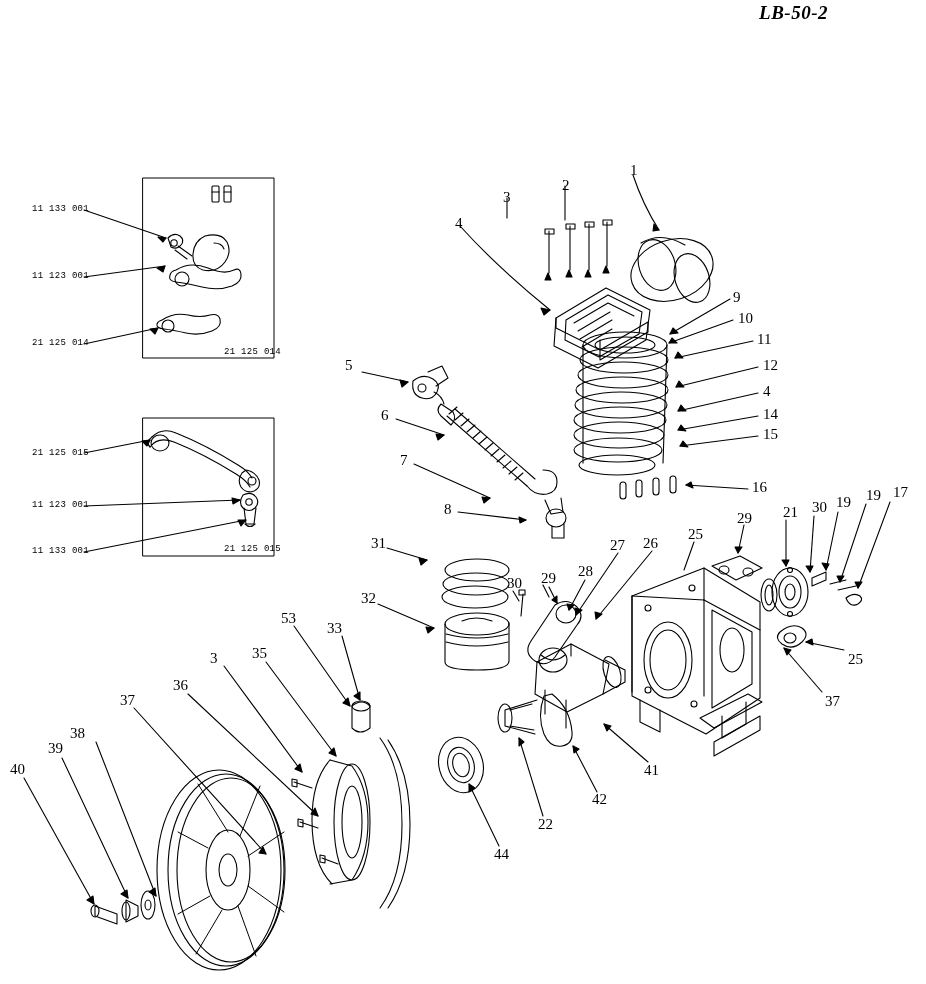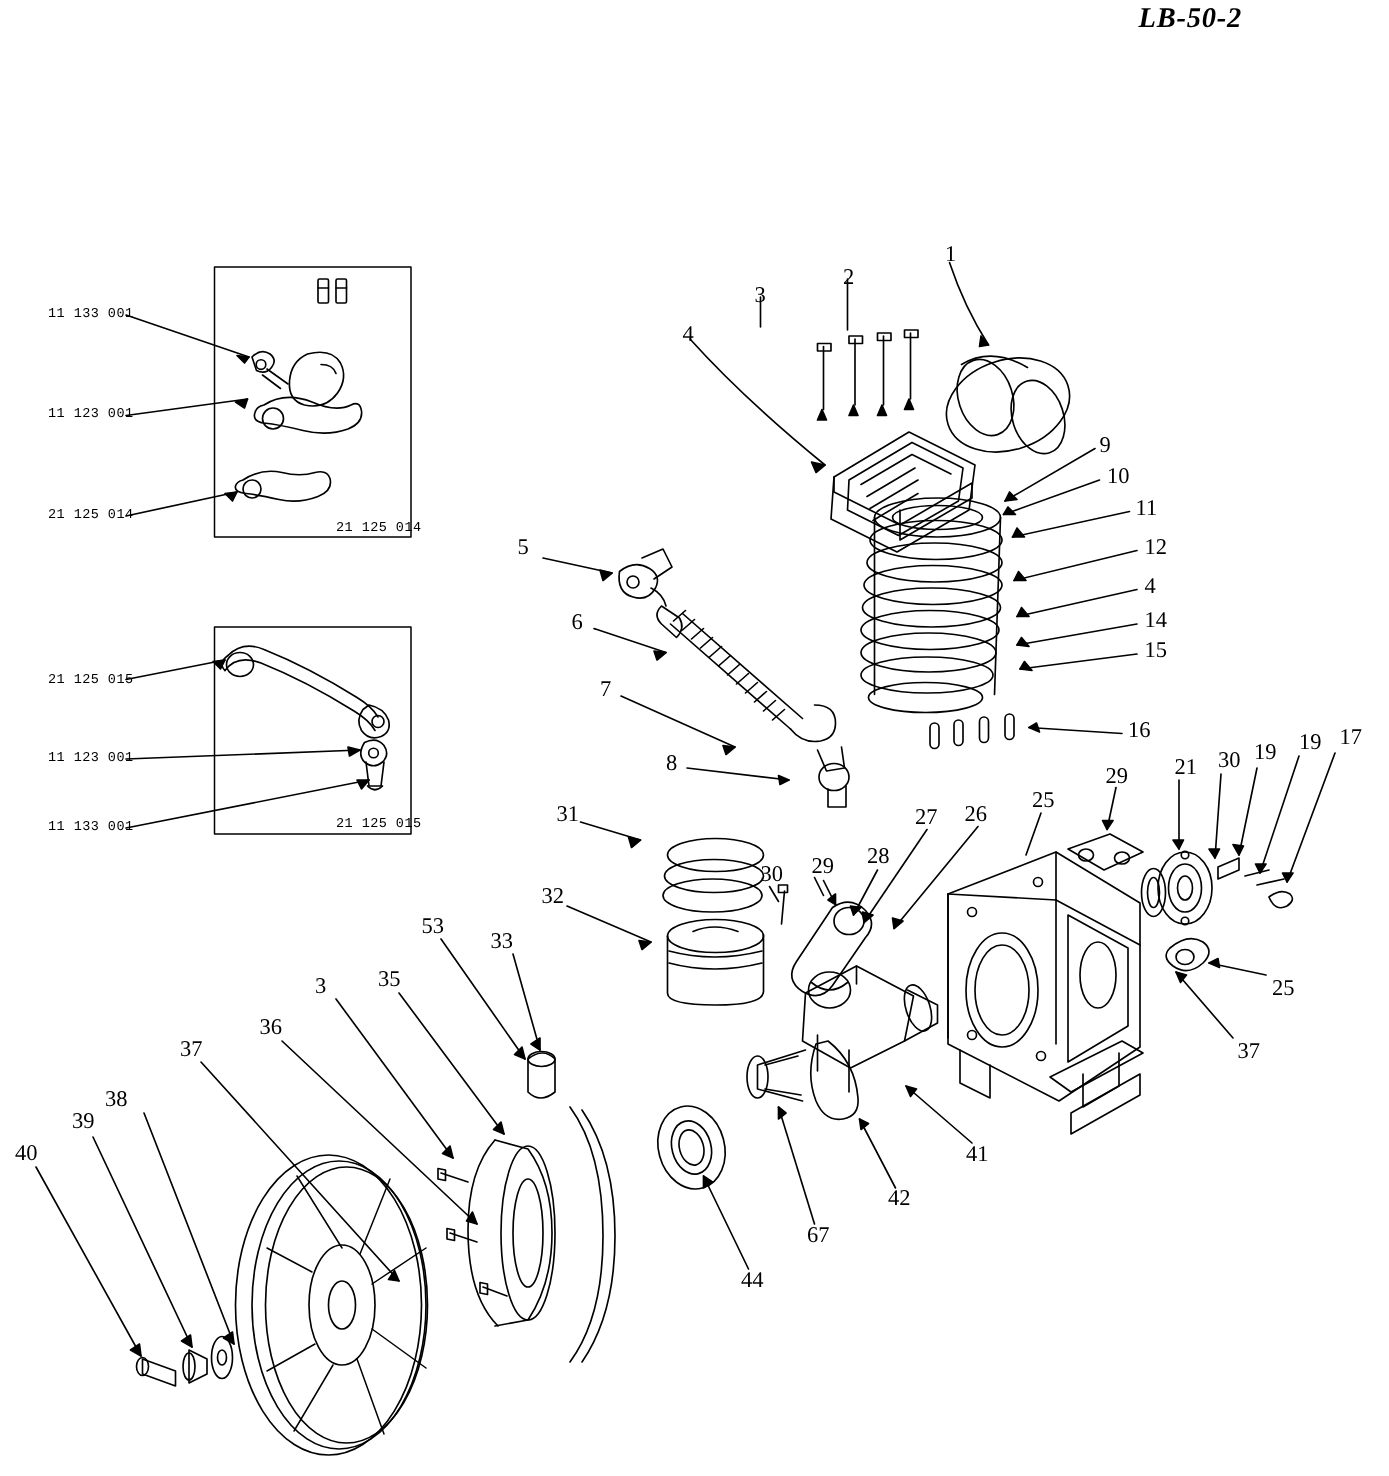--- a/index.html
+++ b/index.html
@@ -457,21 +457,21 @@
     <div class="callout" style="left:281px;top:611px">53</div>
     <div class="callout" style="left:252px;top:646px">35</div>
     <div class="callout" style="left:210px;top:651px">3</div>
     <div class="callout" style="left:173px;top:678px">36</div>
     <div class="callout" style="left:120px;top:693px">37</div>
     <div class="callout" style="left:70px;top:726px">38</div>
     <div class="callout" style="left:48px;top:741px">39</div>
     <div class="callout" style="left:10px;top:762px">40</div>
     <div class="callout" style="left:644px;top:763px">41</div>
     <div class="callout" style="left:592px;top:792px">42</div>
-    <div class="callout" style="left:538px;top:817px">67</div>
+    <div class="callout" style="left:538px;top:817px">22</div>
     <div class="callout" style="left:494px;top:847px">44</div>
     <div class="callout" style="left:345px;top:358px">5</div>
     <div class="callout" style="left:381px;top:408px">6</div>
     <div class="callout" style="left:400px;top:453px">7</div>
     <div class="callout" style="left:444px;top:502px">8</div>
 
     <div class="code-label" style="left:32px;top:205px">11 133 001</div>
     <div class="code-label" style="left:32px;top:272px">11 123 001</div>
     <div class="code-label" style="left:32px;top:339px">21 125 014</div>
     <div class="code-label" style="left:224px;top:348px">21 125 014</div>

